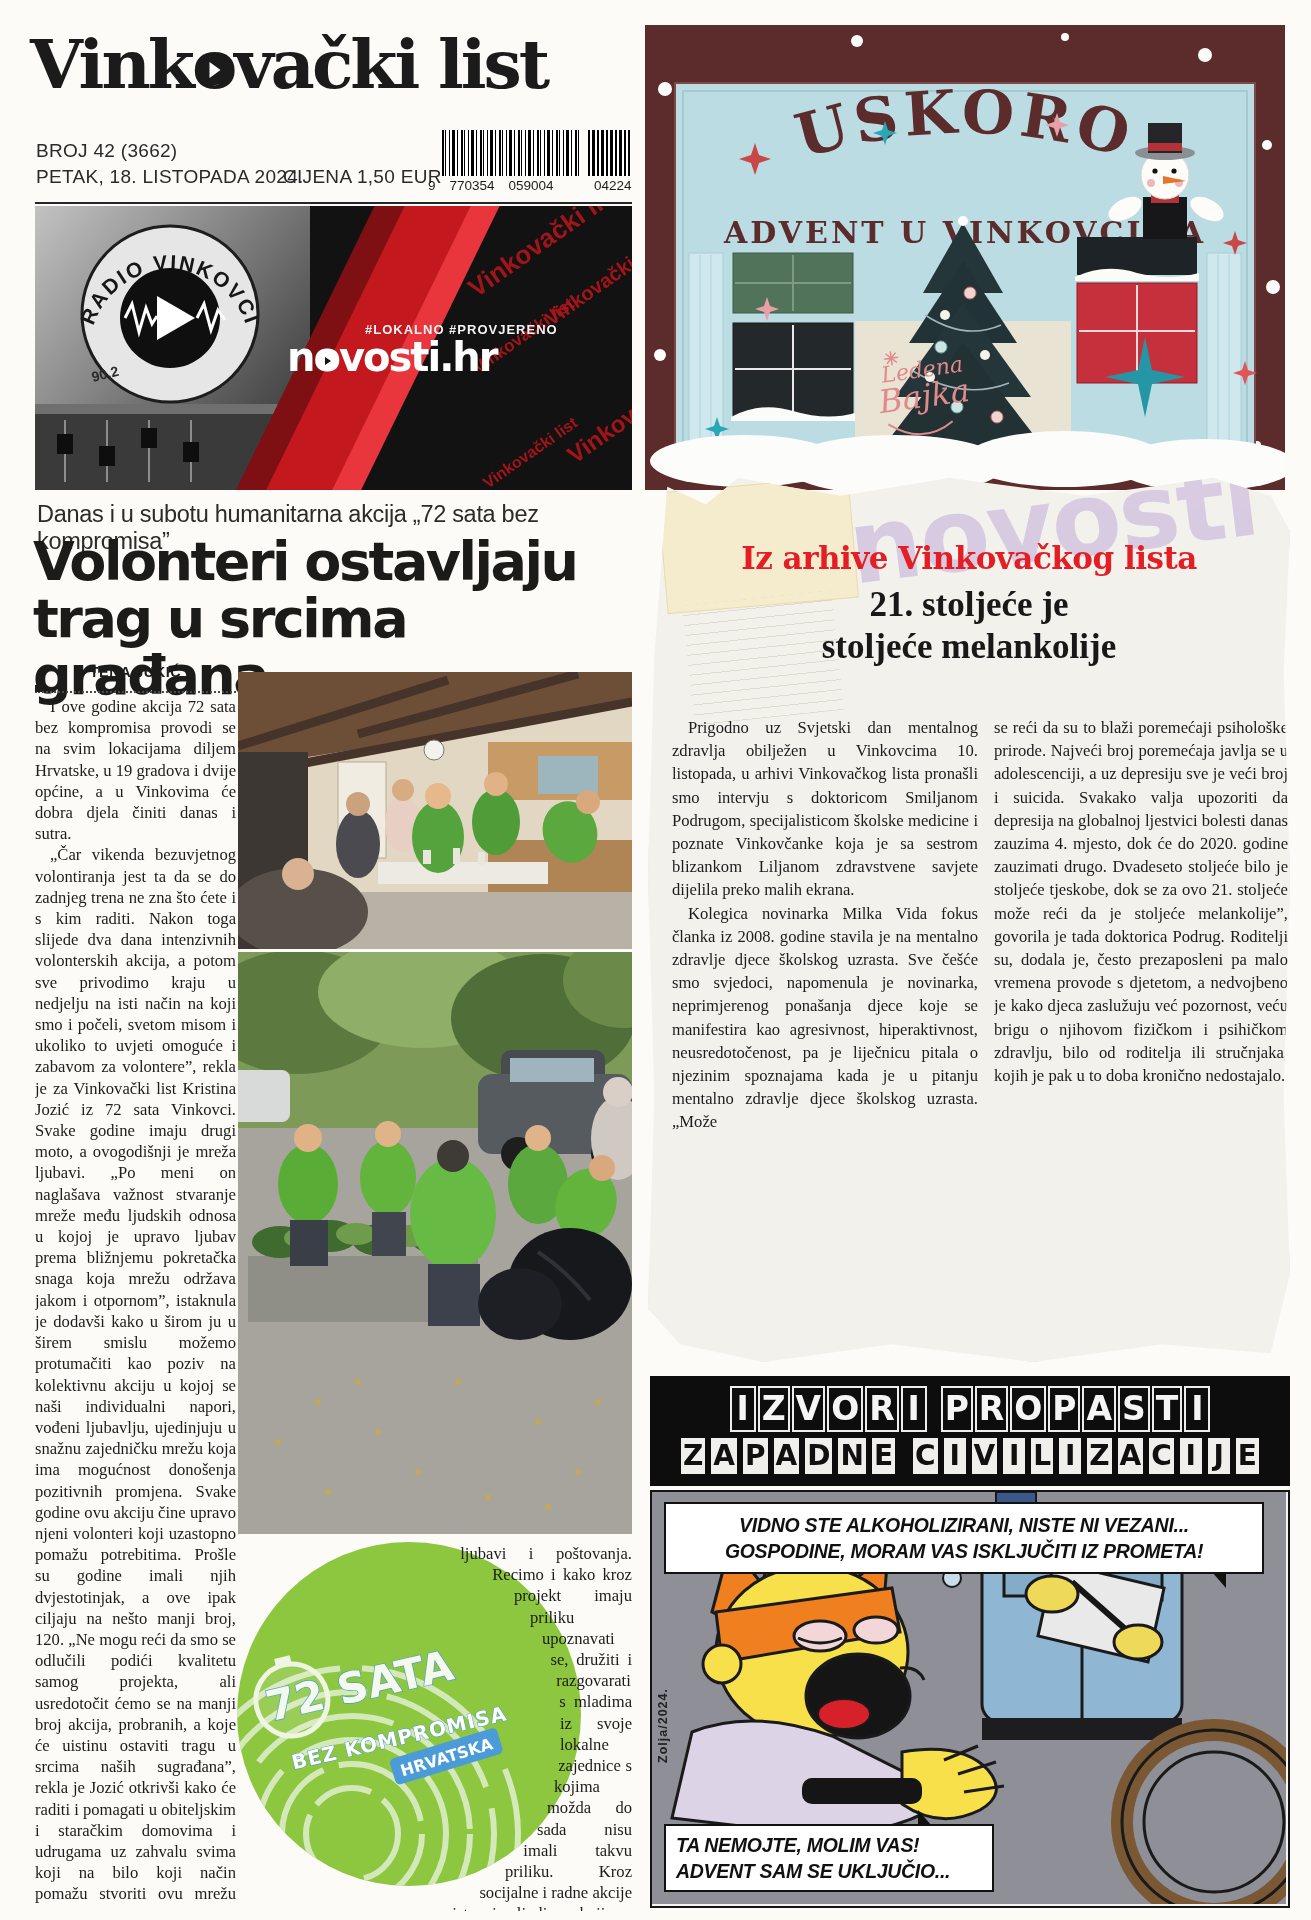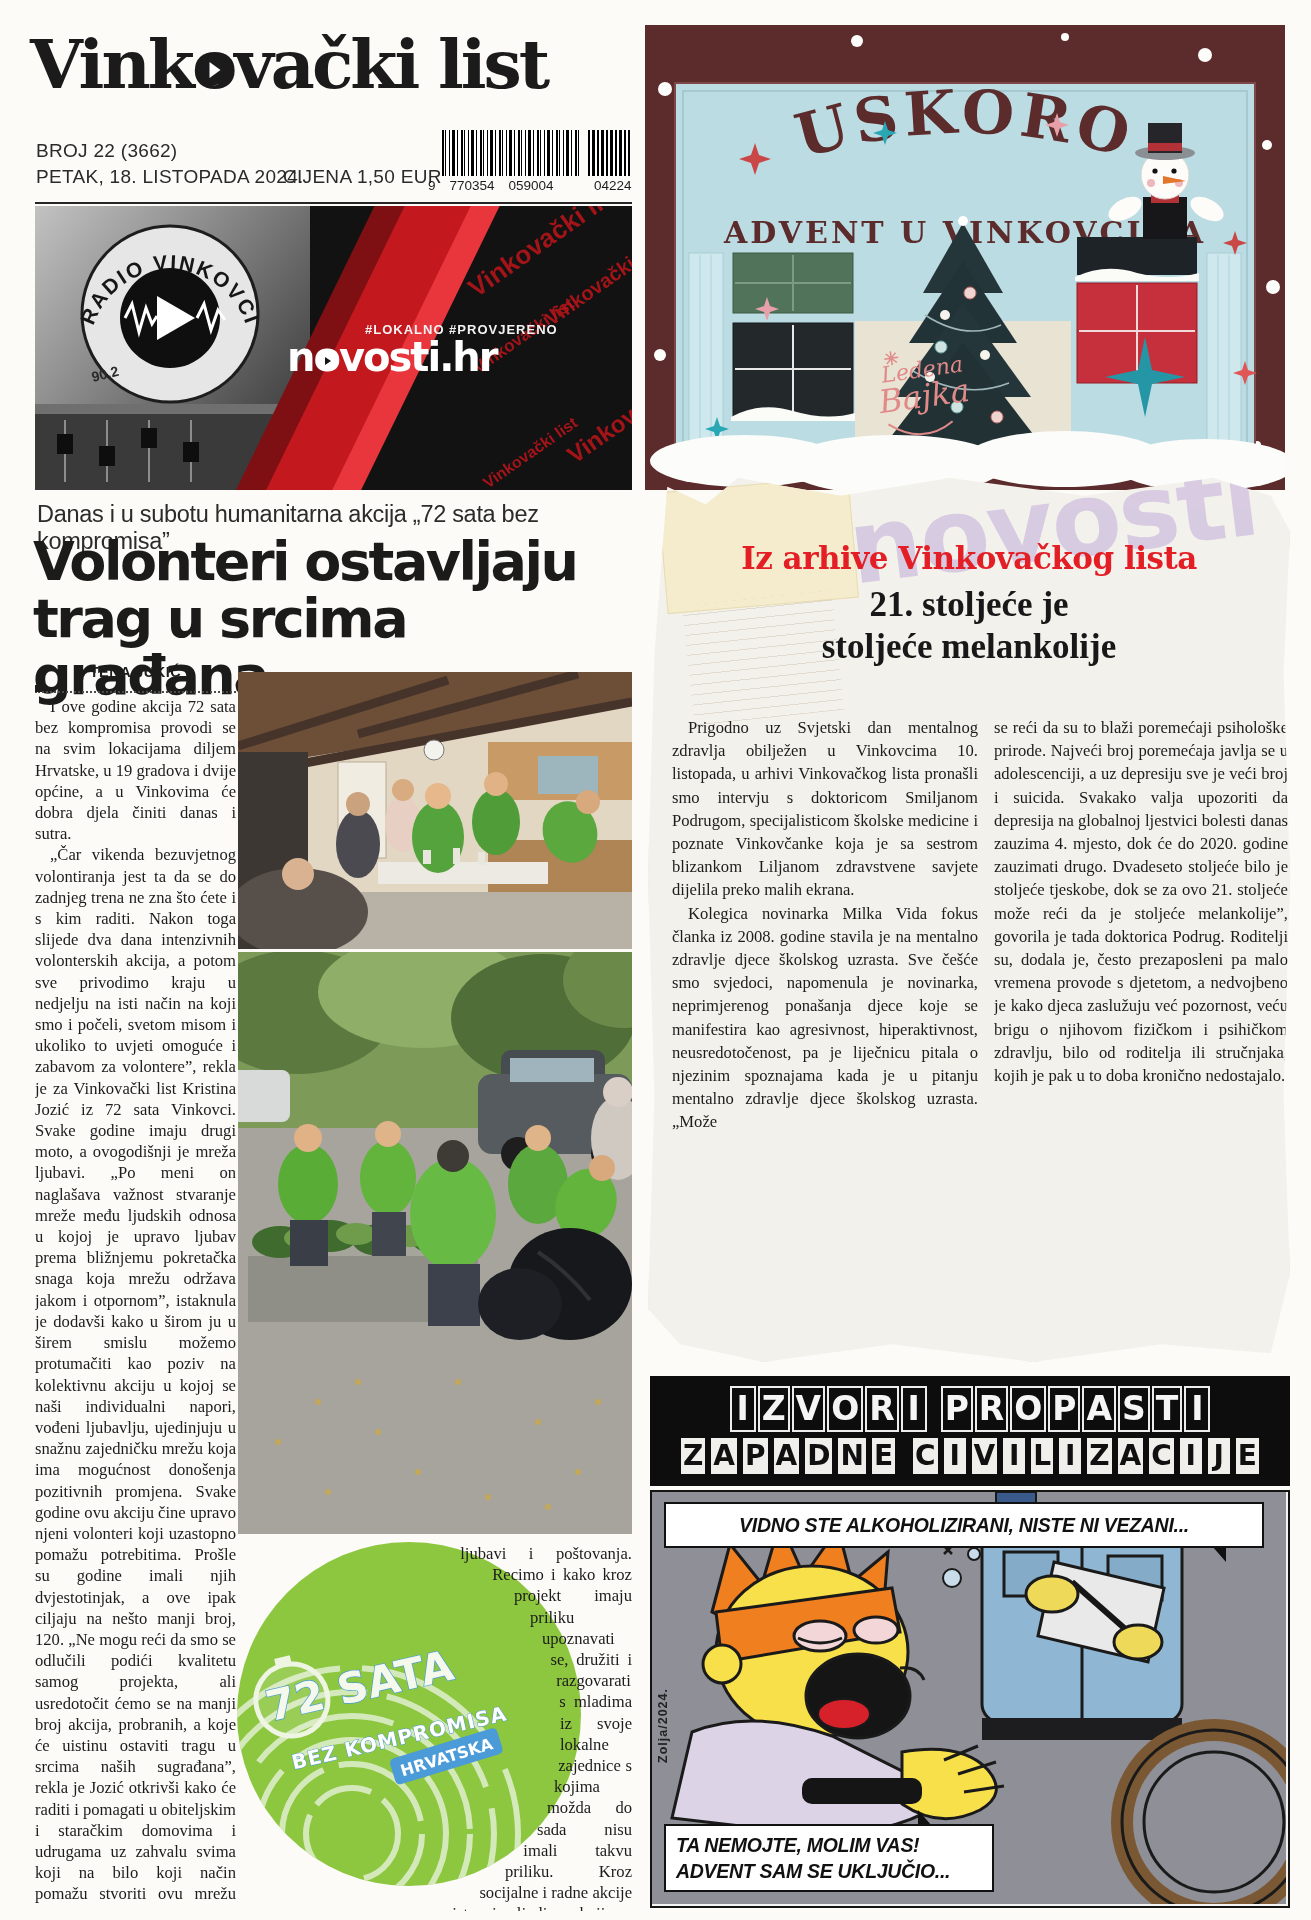--- a/index.html
+++ b/index.html
@@ -110,21 +110,21 @@
       font-size:12.5px;color:#222;font-weight:bold;letter-spacing:1px;}
 </style>
 </head>
 <body>
 
 <div class="page">
 
   <header class="abs masthead-title">
     <span>Vink</span><span class="o-play">o</span><span>vački list</span>
   </header>
-  <div class="abs meta meta-issue">BROJ 22 (3662)</div>
+  <div class="abs meta meta-issue">BROJ 42 (3662)</div>
   <div class="abs meta meta-date">PETAK, 18. LISTOPADA 2024.</div>
   <div class="abs meta meta-price">CIJENA 1,50 EUR</div>
 
   <div class="abs barcode">
     <div class="bars"></div>
     <div class="bars-addon"></div>
     <div class="bc-nums">
       <span>9</span>
       <span>770354</span>
       <span>059004</span>
@@ -529,20 +529,21 @@
         <ellipse cx="192" cy="222" rx="26" ry="15" fill="#d6202a" stroke="#1a1a1a" stroke-width="2"></ellipse>
         <path d="M 248 176 q 18 -2 24 12" stroke="#1a1a1a" stroke-width="3" fill="none"></path>
         <path d="M 40 240 q 60 -24 140 4 l 120 60 q -60 46 -160 36 l -120 -14 z" fill="#dcd3e6" stroke="#1a1a1a" stroke-width="3"></path>
         <path d="M 250 260 q 60 -10 86 18 q 20 24 -8 40 q -40 20 -78 -6 z" fill="#f7e04a" stroke="#1a1a1a" stroke-width="3"></path>
         <path d="M 292 268 l 34 -14 M 306 282 l 38 -12 M 312 300 l 40 -6" stroke="#1a1a1a" stroke-width="3" fill="none"></path>
         <rect x="150" y="286" width="120" height="26" rx="10" fill="#151515"></rect>
       </g>
     </svg>
     <div class="bubble bubble-top">
       <div>VIDNO STE ALKOHOLIZIRANI, NISTE NI VEZANI...</div>
+      <div>GOSPODINE, MORAM VAS ISKLJUČITI IZ PROMETA!</div>
     </div>
     <div class="bubble bubble-bottom">
       <div>TA NEMOJTE, MOLIM VAS!</div>
       <div>ADVENT SAM SE UKLJUČIO...</div>
     </div>
     <div class="comic-sig">Zolja/2024.</div>
   </div>
 
 </div>
 

